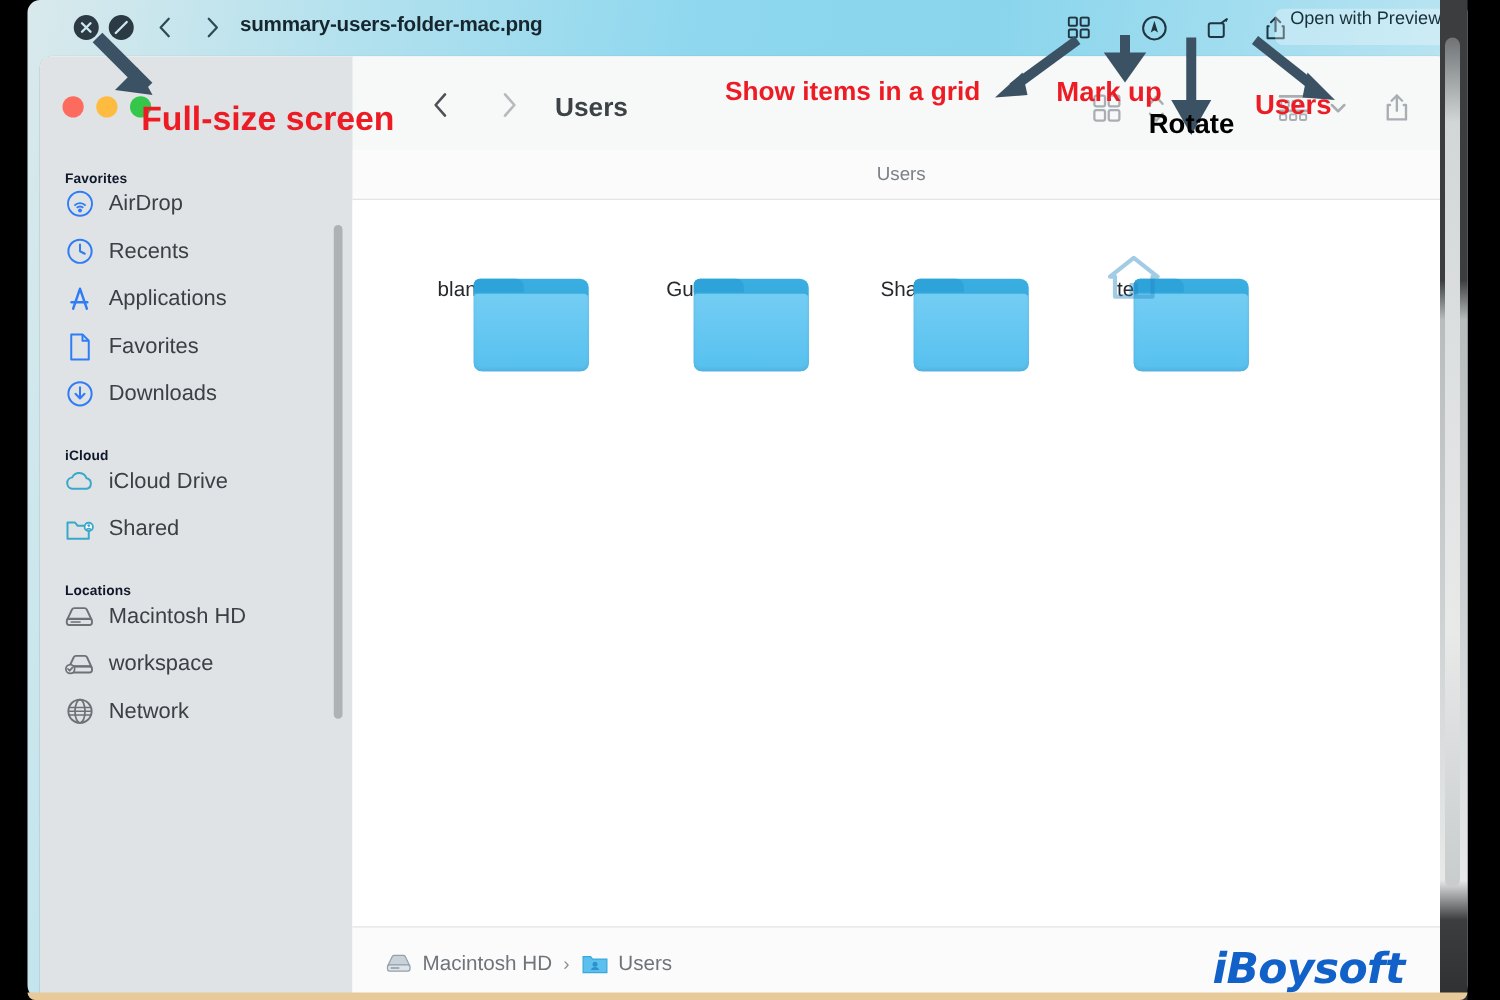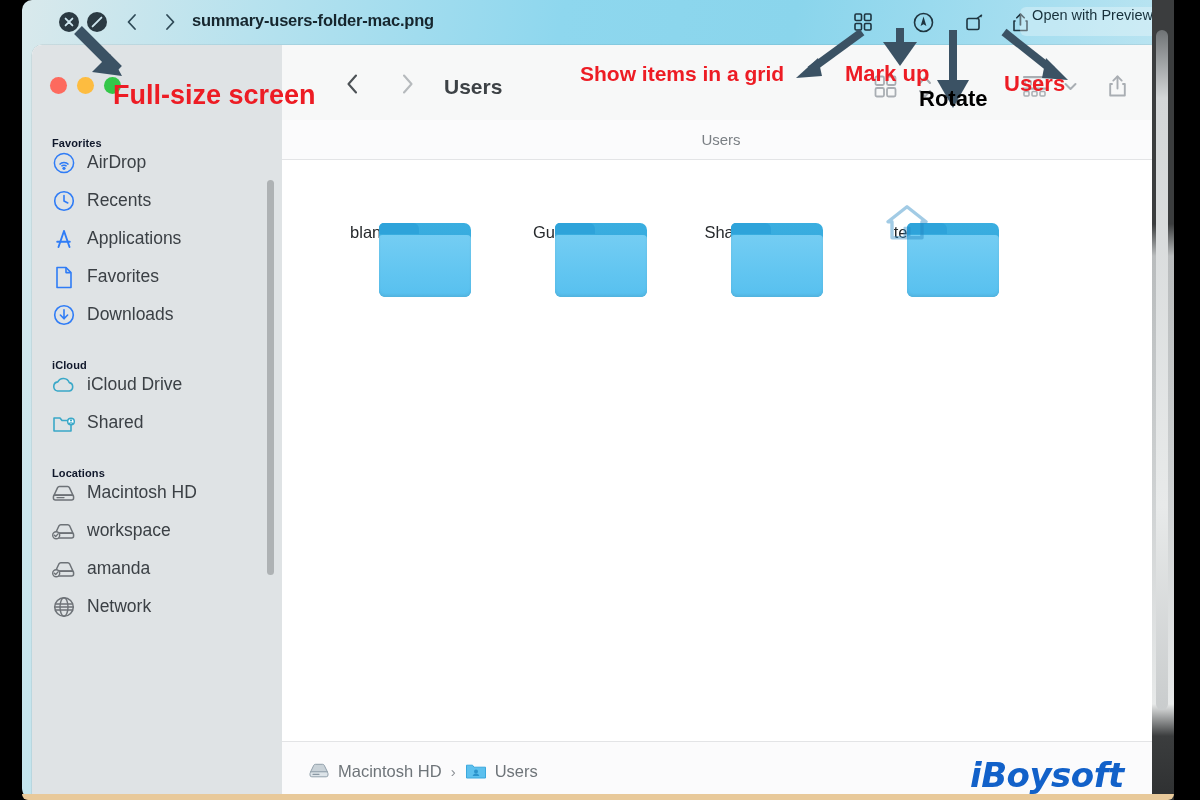--- a/index.html
+++ b/index.html
@@ -474,31 +474,20 @@
             <div class="sb-item">
               <span class="sb-icon">
                 <svg width="25" height="19" viewBox="0 0 25 19">
       <path d="M4.5 11.2 L8 3.8 A2 2 0 0 1 9.8 2.7 L16.8 2.7 A2 2 0 0 1 18.6 3.8 L22 11.2 Z" fill="none" stroke="#6d7277" stroke-width="1.5" stroke-linejoin="round"></path>
       <rect x="3.9" y="11" width="18.7" height="5" rx="2" fill="none" stroke="#6d7277" stroke-width="1.5"></rect>
       <circle cx="5.2" cy="13.2" r="3.5" fill="#dfe3e5" stroke="#6d7277" stroke-width="1.4"></circle>
       <path d="M3.4 13.2 L4.7 14.6 L7 11.9" fill="none" stroke="#6d7277" stroke-width="1.4" stroke-linecap="round" stroke-linejoin="round"></path>
                 </svg>
               </span>
               <span class="sb-label">workspace</span>
-            </div>
-            <div class="sb-item">
-              <span class="sb-icon">
-                <svg width="25" height="19" viewBox="0 0 25 19">
-      <path d="M4.5 11.2 L8 3.8 A2 2 0 0 1 9.8 2.7 L16.8 2.7 A2 2 0 0 1 18.6 3.8 L22 11.2 Z" fill="none" stroke="#6d7277" stroke-width="1.5" stroke-linejoin="round"></path>
-      <rect x="3.9" y="11" width="18.7" height="5" rx="2" fill="none" stroke="#6d7277" stroke-width="1.5"></rect>
-      <circle cx="5.2" cy="13.2" r="3.5" fill="#dfe3e5" stroke="#6d7277" stroke-width="1.4"></circle>
-      <path d="M3.4 13.2 L4.7 14.6 L7 11.9" fill="none" stroke="#6d7277" stroke-width="1.4" stroke-linecap="round" stroke-linejoin="round"></path>
-                </svg>
-              </span>
-              <span class="sb-label">amanda</span>
             </div>
             <div class="sb-item">
               <span class="sb-icon">
                 <svg width="22" height="22" viewBox="0 0 22 22">
       <circle cx="11" cy="11" r="9.3" fill="none" stroke="#6d7277" stroke-width="1.5"></circle>
       <ellipse cx="11" cy="11" rx="4" ry="9.3" fill="none" stroke="#6d7277" stroke-width="1.4"></ellipse>
       <path d="M1.9 8 L20.1 8 M1.9 14 L20.1 14 M1.7 11 L20.3 11" stroke="#6d7277" stroke-width="1.3"></path>
                 </svg>
               </span>
               <span class="sb-label">Network</span>

